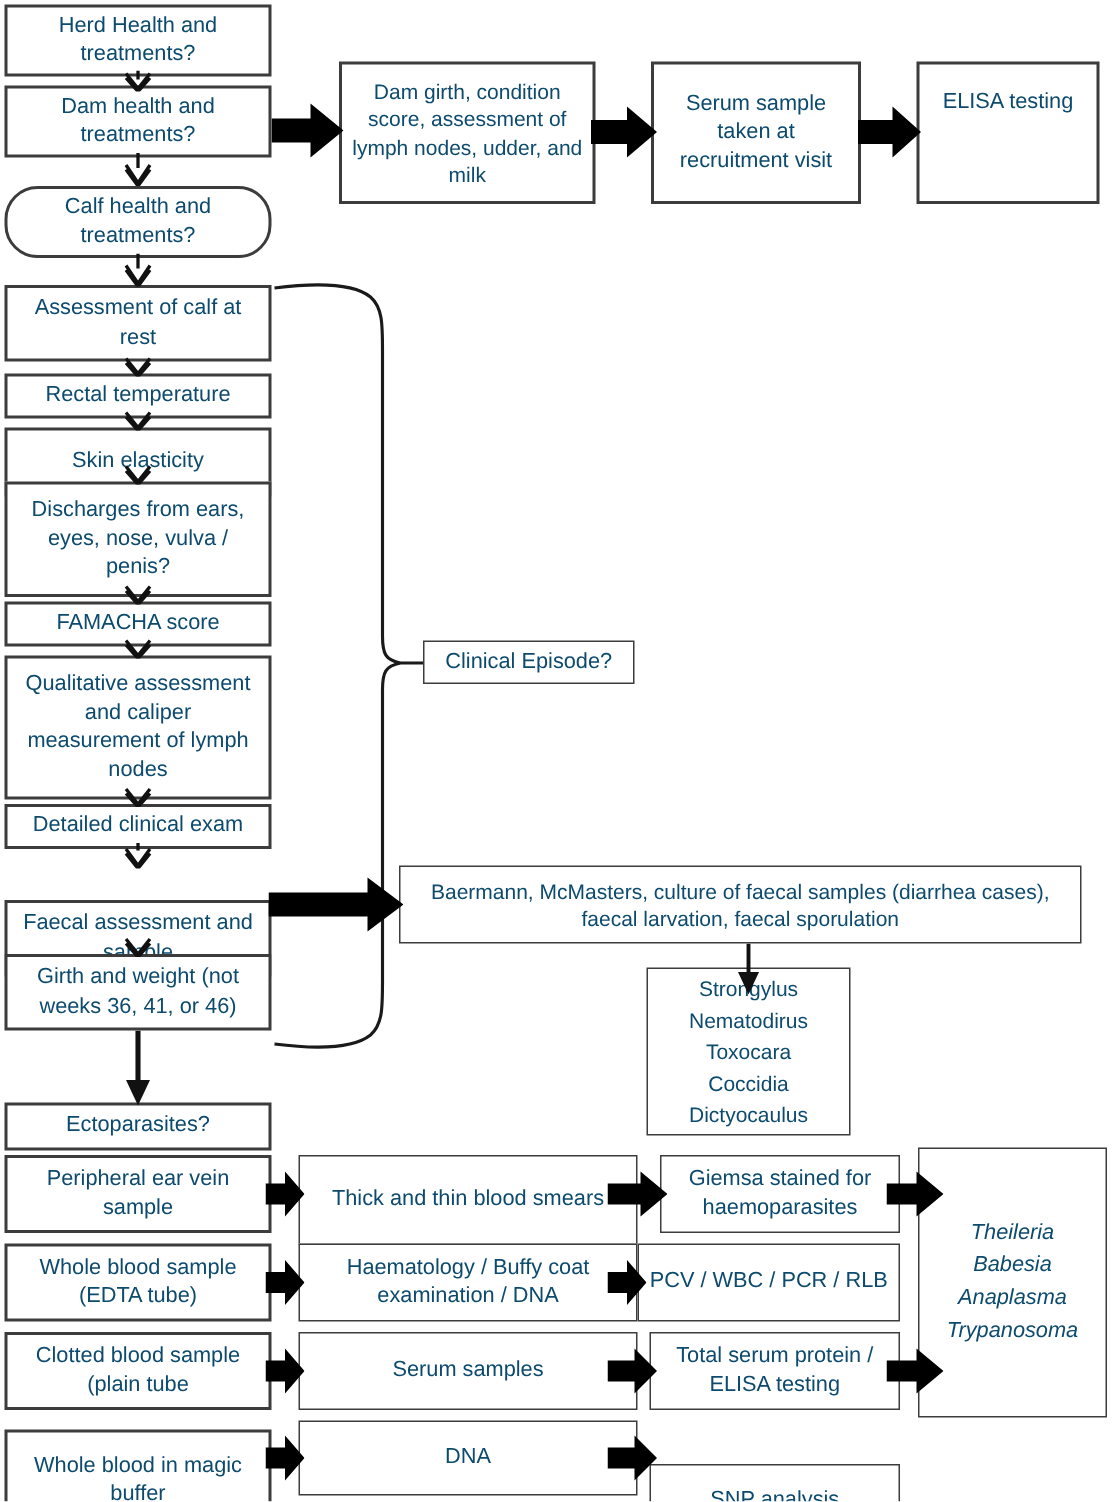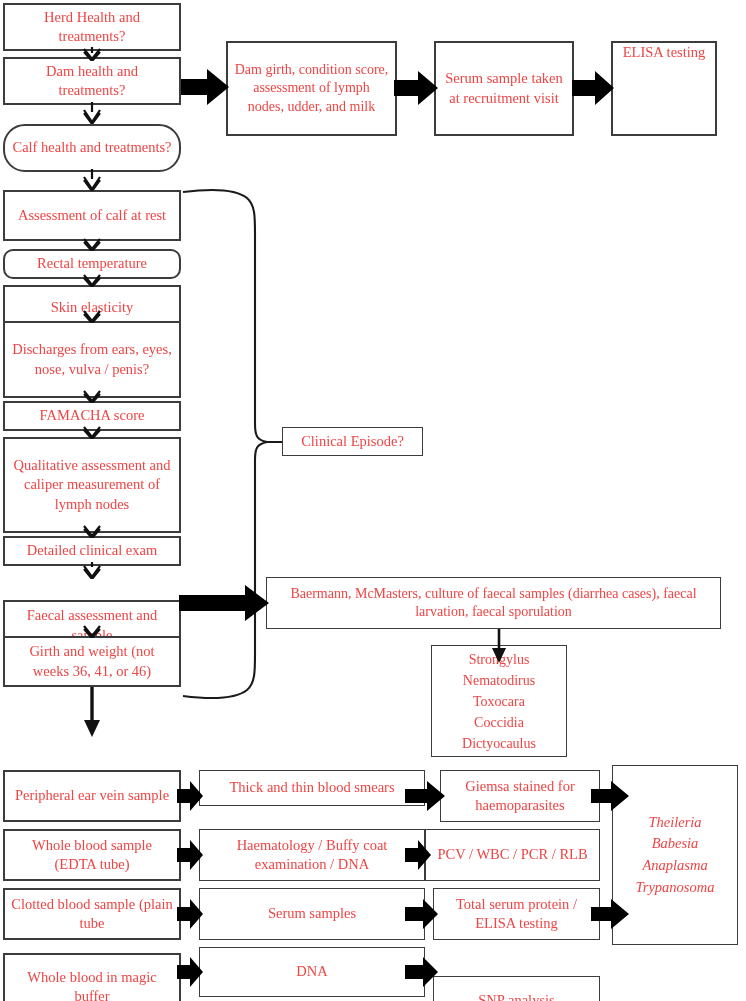--- a/index.html
+++ b/index.html
@@ -5,22 +5,22 @@
   html, body {
     margin: 0;
     padding: 0;
     background: #ffffff;
   }
   #canvas {
     position: relative;
     width: 746px;
     height: 1001px;
     background: #ffffff;
-    font-family: Liberation Serif, serif;
-    color: #ef4444;
+    font-family: Liberation Sans, sans-serif;
+    color: #0c4a6e;
     overflow: hidden;
   }
   .box {
     position: absolute;
     box-sizing: border-box;
     border: 2px solid #3c3c3c;
     background: #ffffff;
     display: flex;
     align-items: center;
     justify-content: center;
@@ -69,21 +69,21 @@
   </div>
 
   <div class="box" style="left:3px; top:124px; width:178px; height:48px;border-radius:22px;">
     <span>Calf health and treatments?</span>
   </div>
 
   <div class="box" style="left:3px; top:190px; width:178px; height:51px;">
     <span>Assessment of calf at rest</span>
   </div>
 
-  <div class="box" style="left:3px; top:249px; width:178px; height:30px;border-radius:10px;">
+  <div class="box" style="left:3px; top:249px; width:178px; height:30px;">
     <span>Rectal temperature</span>
   </div>
 
   <div class="box" style="left:3px; top:285px; width:178px; height:46px;text-align:center;">
     <span>Skin elasticity</span>
   </div>
 
   <div class="box" style="left:3px; top:321px; width:178px; height:77px;">
     <span>Discharges from ears, eyes, nose, vulva / penis?</span>
   </div>
@@ -101,30 +101,33 @@
   </div>
 
   <div class="box" style="left:3px; top:577px; width:178px; height:51px;margin-top:23px;">
     <span>Faecal assessment and sample</span>
   </div>
 
   <div class="box" style="left:3px; top:636px; width:178px; height:51px;">
     <span>Girth and weight (not weeks 36, 41, or 46)</span>
   </div>
 
+  <div class="box" style="left:3px; top:735px; width:178px; height:32px;">
+    <span>Ectoparasites?</span>
+  </div>
 
   <div class="box" style="left:226px; top:41px; width:171px; height:95px; font-size:14px;">
     <span>Dam girth, condition score, assessment of lymph nodes, udder, and milk</span>
   </div>
 
   <div class="box" style="left:434px; top:41px; width:140px; height:95px;">
     <span>Serum sample taken at recruitment visit</span>
   </div>
 
-  <div class="box" style="left:611px; top:41px; width:106px; height:95px; align-items:flex-start; padding-top:0;">
+  <div class="box" style="left:611px; top:41px; width:122px; height:95px; align-items:flex-start; padding-top:16px;">
     <span>ELISA testing</span>
   </div>
 
   <div class="box thin" style="left:282px; top:427px; width:141px; height:29px;">
     <span>Clinical Episode?</span>
   </div>
 
   <div class="box thin" style="left:266px; top:577px; width:455px; height:52px; font-size:14px;">
     <span>Baermann, McMasters, culture of faecal samples (diarrhea cases), faecal larvation, faecal sporulation</span>
   </div>
@@ -133,21 +136,21 @@
     <span>Strongylus
 Nematodirus
 Toxocara
 Coccidia
 Dictyocaulus</span>
   </div>
 
   <div class="box" style="left:3px; top:770px; width:178px; height:52px;">
     <span>Peripheral ear vein sample</span>
   </div>
-  <div class="box thin" style="left:199px; top:770px; width:226px; height:36px;text-align:center;">
+  <div class="box thin" style="left:199px; top:770px; width:226px; height:60px;text-align:center;">
     <span>Thick and thin blood smears</span>
   </div>
   <div class="box thin" style="left:440px; top:770px; width:160px; height:52px;">
     <span>Giemsa stained for haemoparasites</span>
   </div>
 
   <div class="box" style="left:3px; top:829px; width:178px; height:52px;">
     <span>Whole blood sample (EDTA tube)</span>
   </div>
   <div class="box thin" style="left:199px; top:829px; width:226px; height:52px;">

